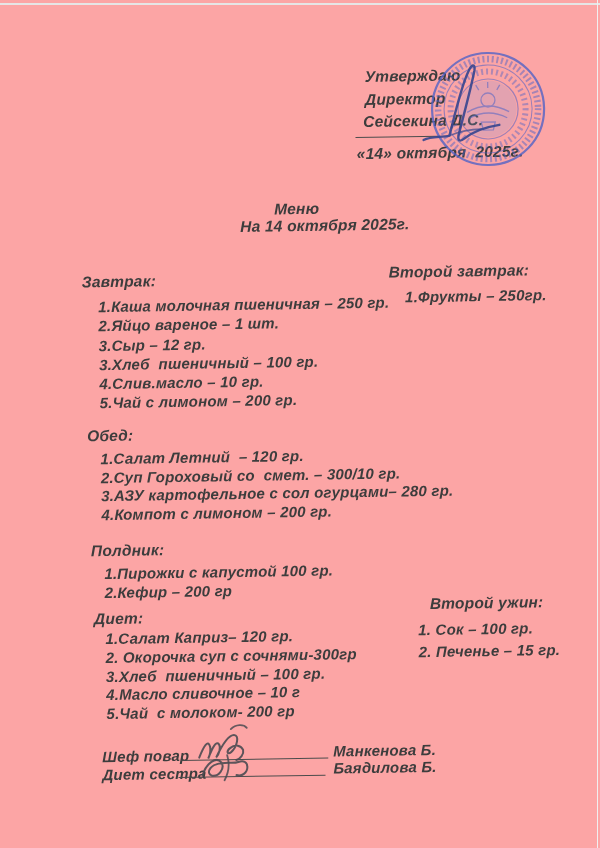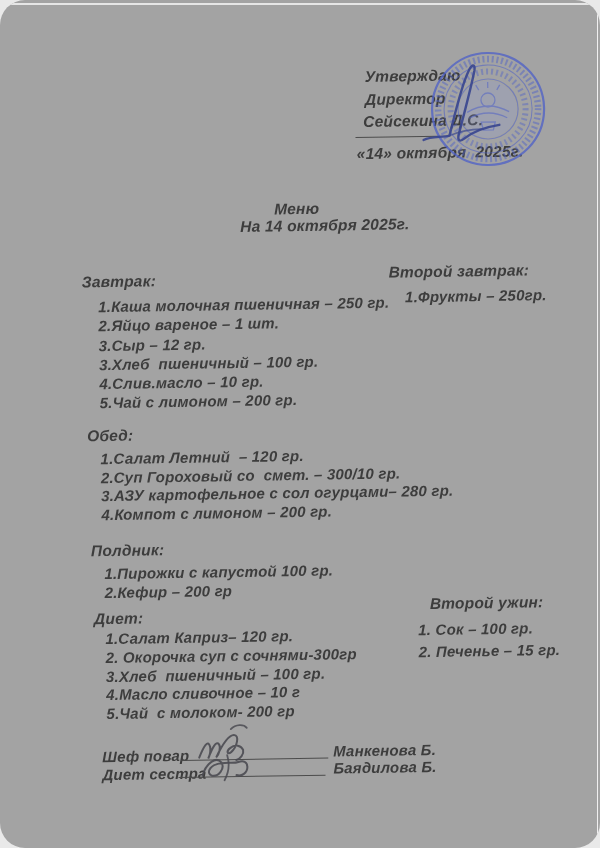--- a/index.html
+++ b/index.html
@@ -1,21 +1,20 @@
 <!DOCTYPE html>
 <html><head>
 <meta charset="utf-8">
 <style>
   html,body{margin:0;padding:0;background:#e9e9e9;}
   .page{
     position:relative;width:600px;height:848px;margin:0 auto;
-    background:#a3a3a3;overflow:hidden;
+    background:#fca5a5;overflow:hidden;
     font-family:"Liberation Sans",sans-serif;
     color:#3d3d3d;
-    border-radius:25px;
   }
   .page::before{ 
     content:"";position:absolute;left:0;top:3px;width:600px;height:2px;
     background:#e6e6e6;z-index:5;
   }
   .page::after{ 
     content:"";position:absolute;right:2px;top:0;width:1px;height:848px;
     background:#f0eff0;z-index:5;
   }
   .skew{

